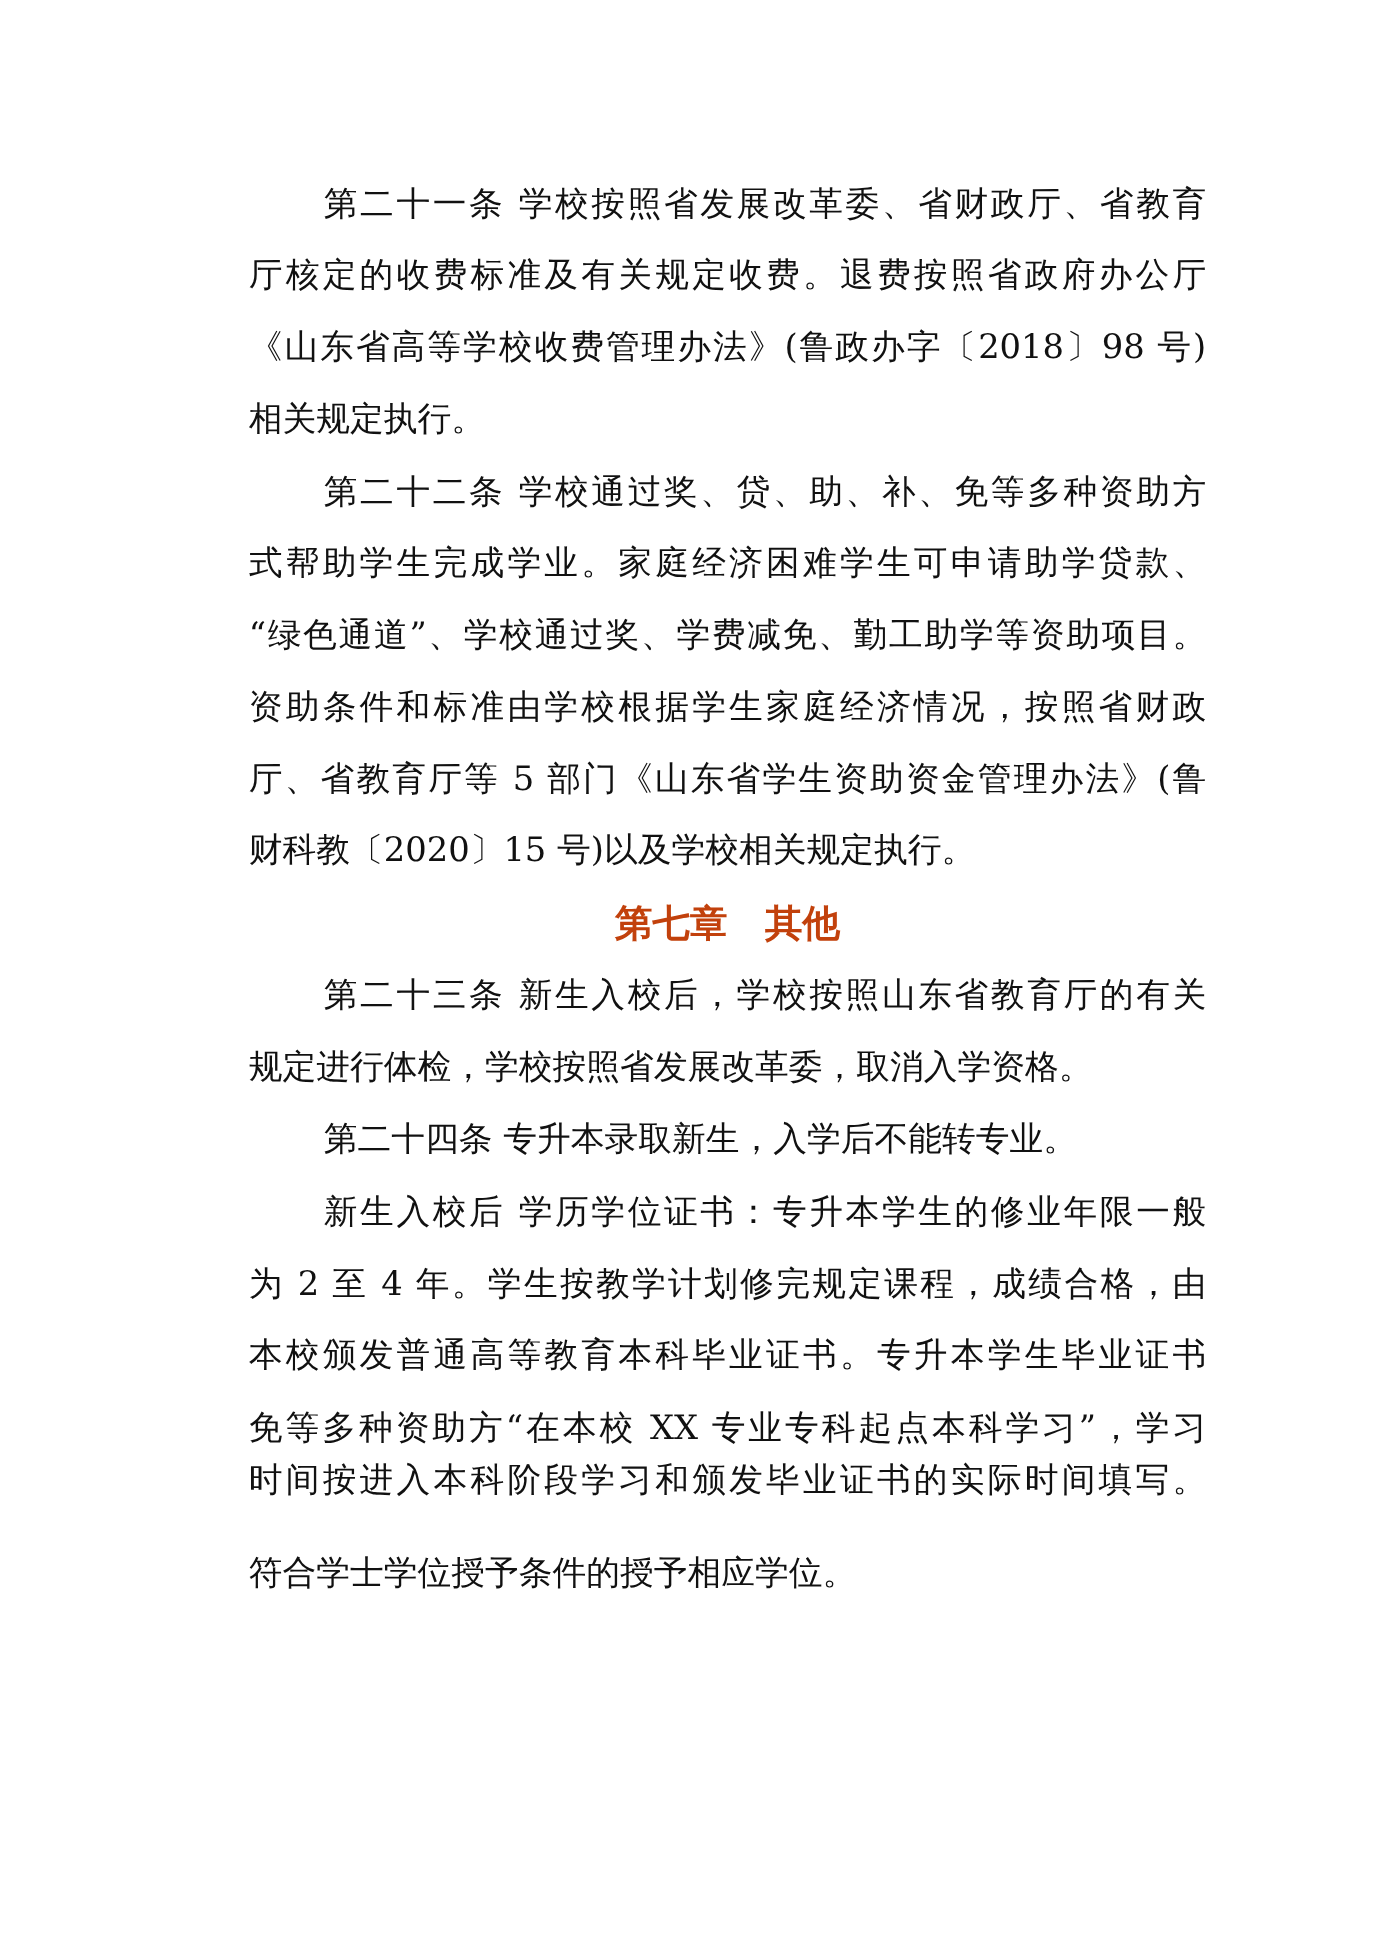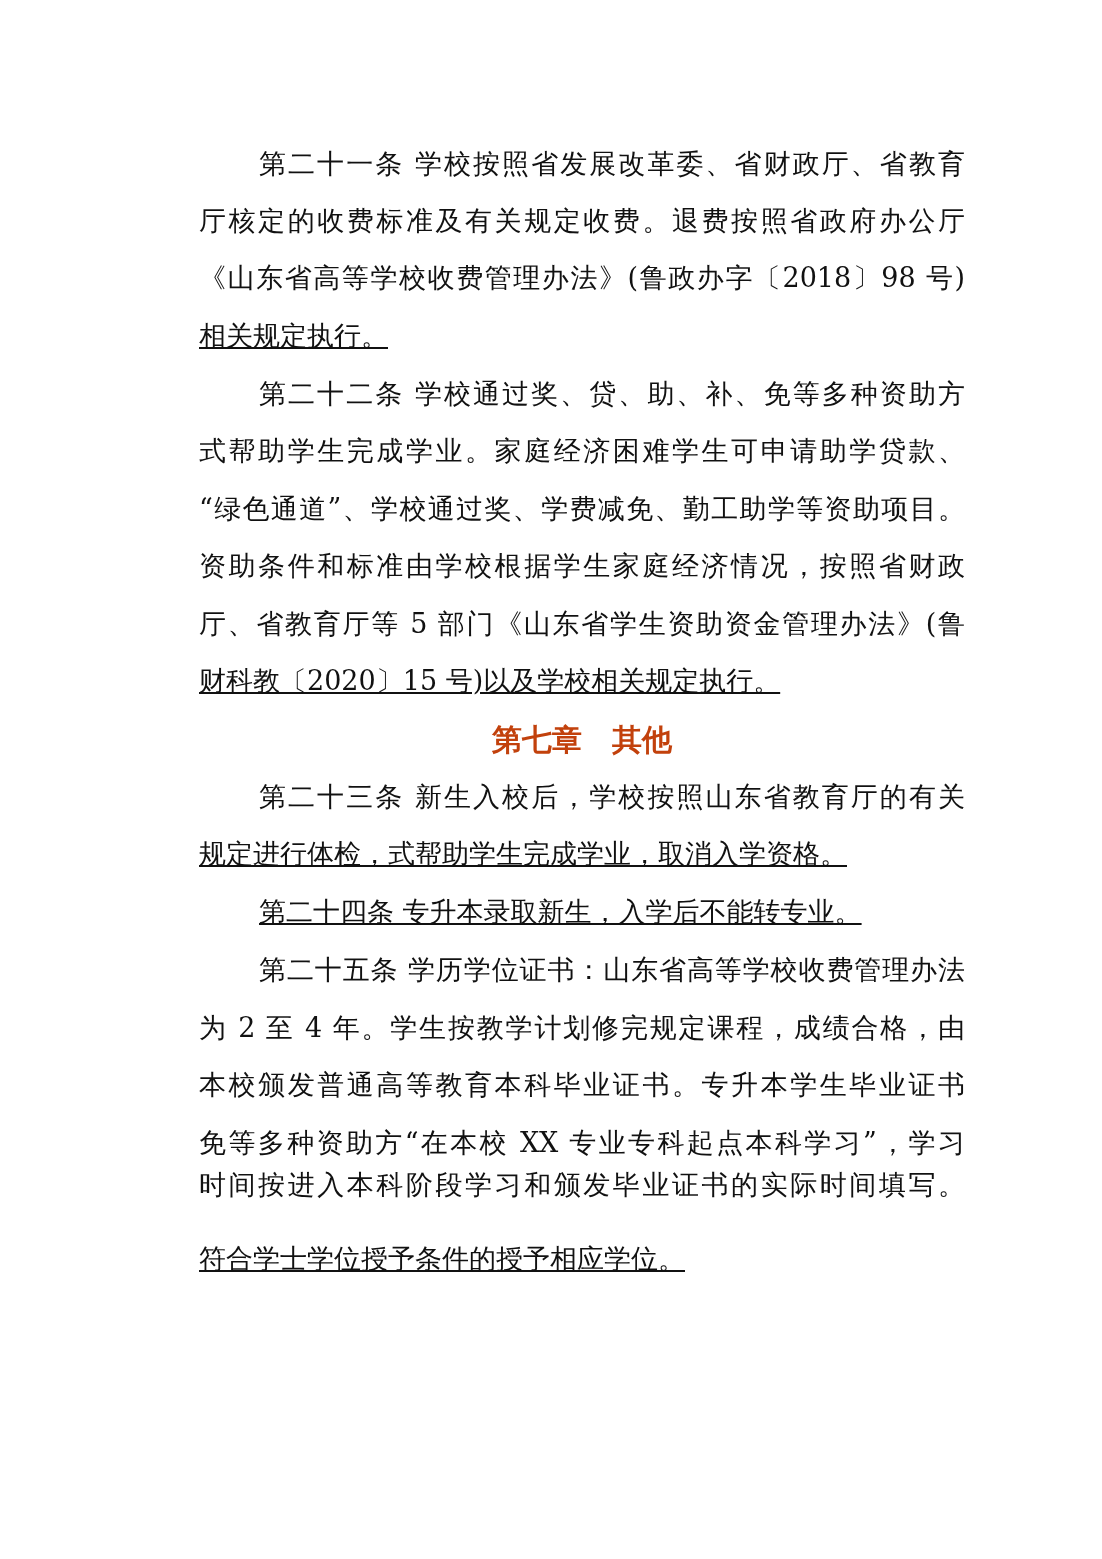--- a/index.html
+++ b/index.html
@@ -34,21 +34,20 @@
       text-align: justify;
       text-align-last: justify;
       letter-spacing: 0px;
     }
     .line.indent {
       left: 228px;
       width: 706px;
     }
     .line.last {
       text-align-last: left;
-      text-decoration: underline;
     }
     .heading {
       position: absolute;
       left: 0;
       width: 1102px;
       height: 44px;
       line-height: 44px;
       text-align: center;
       font-family: "DejaVu Sans", "Liberation Sans", sans-serif;
       font-weight: bold;
@@ -75,29 +74,29 @@
     <div class="line" style="top:489px">“绿色通道”、学校通过奖、学费减免、勤工助学等资助项目。</div>
     <div class="line" style="top:546px">资助条件和标准由学校根据学生家庭经济情况，按照省财政</div>
     <div class="line" style="top:604px">厅、省教育厅等 5 部门《山东省学生资助资金管理办法》(鲁</div>
     <div class="line last" style="top:661px">财科教〔2020〕15 号)以及学校相关规定执行。</div>
   </div>
 
   <div class="heading" style="top:718px">第七章　其他</div>
 
   <div>
     <div class="line indent" style="top:777px">第二十三条 新生入校后，学校按照山东省教育厅的有关</div>
-    <div class="line last" style="top:834px">规定进行体检，式帮助学生完成学业，取消入学资格。</div>
+    <div class="line last" style="top:834px">规定进行体检，学校按照省发展改革委，取消入学资格。</div>
   </div>
 
   <div>
     <div class="line indent last" style="top:892px">第二十四条 专升本录取新生，入学后不能转专业。</div>
   </div>
 
   <div>
-    <div class="line indent" style="top:950px">第二十五条 学历学位证书：山东省高等学校收费管理办法</div>
+    <div class="line indent" style="top:950px">新生入校后 学历学位证书：专升本学生的修业年限一般</div>
     <div class="line" style="top:1008px">为 2 至 4 年。学生按教学计划修完规定课程，成绩合格，由</div>
     <div class="line" style="top:1065px">本校颁发普通高等教育本科毕业证书。专升本学生毕业证书</div>
     <div class="line" style="top:1123px">免等多种资助方“在本校 XX 专业专科起点本科学习”，学习</div>
     <div class="line" style="top:1165px">时间按进入本科阶段学习和颁发毕业证书的实际时间填写。</div>
     <div class="line last" style="top:1239px">符合学士学位授予条件的授予相应学位。</div>
   </div>
 
 
 </div>
 

